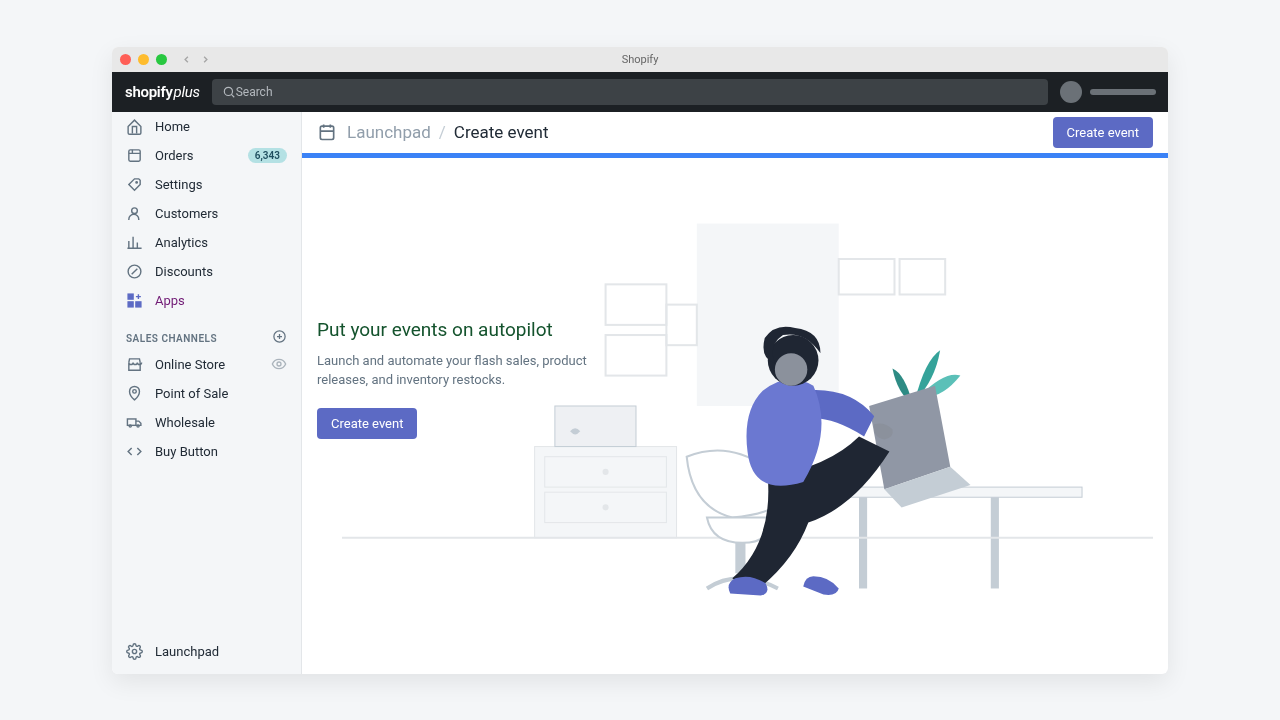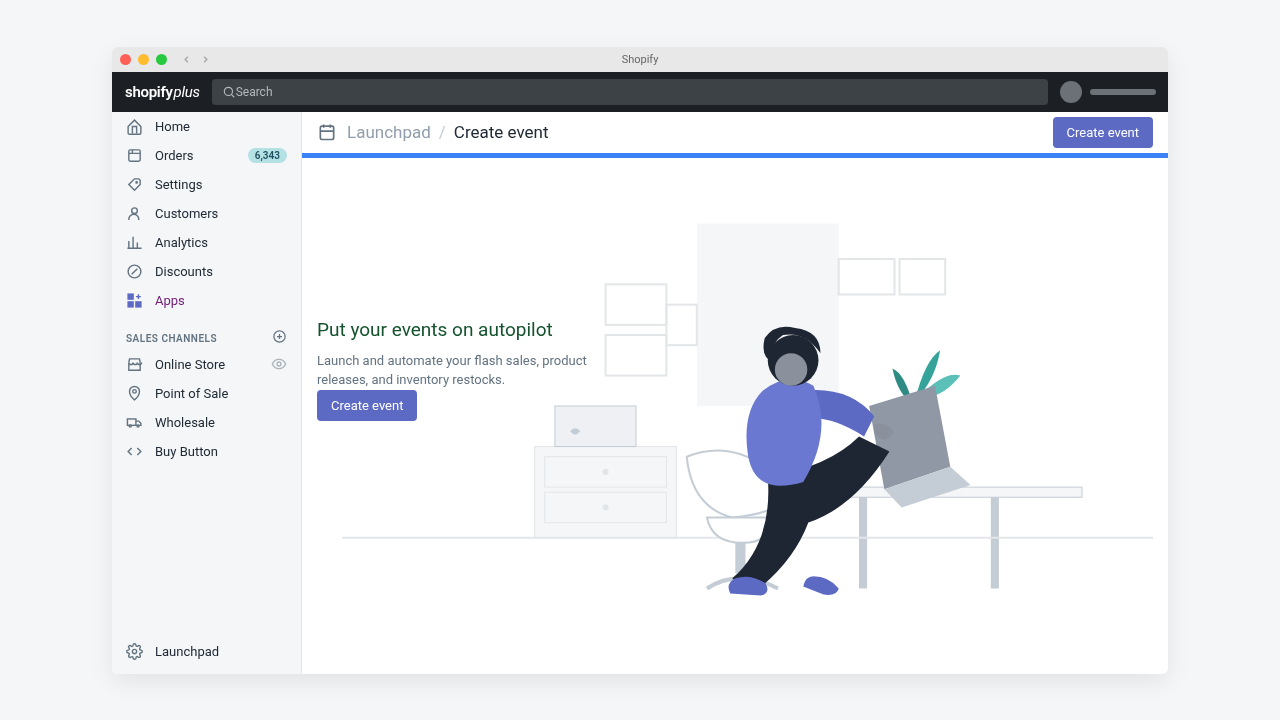--- a/index.html
+++ b/index.html
@@ -39,21 +39,21 @@
 .page-header .app-icon{width:20px;height:20px}
 .breadcrumb{font-size:17px;display:flex;align-items:center;gap:8px}
 .breadcrumb .muted{color:#919eab}
 .breadcrumb .sep{color:#c4cdd5}
 .breadcrumb .current{color:#212b36;font-weight:400}
 .page-header .spacer2{flex:1}
 .btn{background:#5c6ac4;color:#fff;border:none;border-radius:4px;padding:8px 14px;font-size:13px;cursor:pointer}
 .content{flex:1;position:relative;padding:20px 15px;overflow:hidden}
 .hero{position:absolute;left:15px;top:160px;max-width:290px}
 .hero h1{font-size:19px;font-weight:400;color:#14532d;margin-bottom:10px}
-.hero p{font-size:13px;color:#637381;line-height:1.5;}
+.hero p{font-size:13px;color:#637381;line-height:1.5;margin-bottom:18px}
 .illustration{position:absolute;left:40px;top:20px;right:15px;bottom:40px;pointer-events:none}
 .illustration svg{width:100%;height:100%}
 </style>
 </head>
 <body>
 
 <div class="window">
   <div class="titlebar">
     <div class="traffic">
       <div class="dot r"></div>

